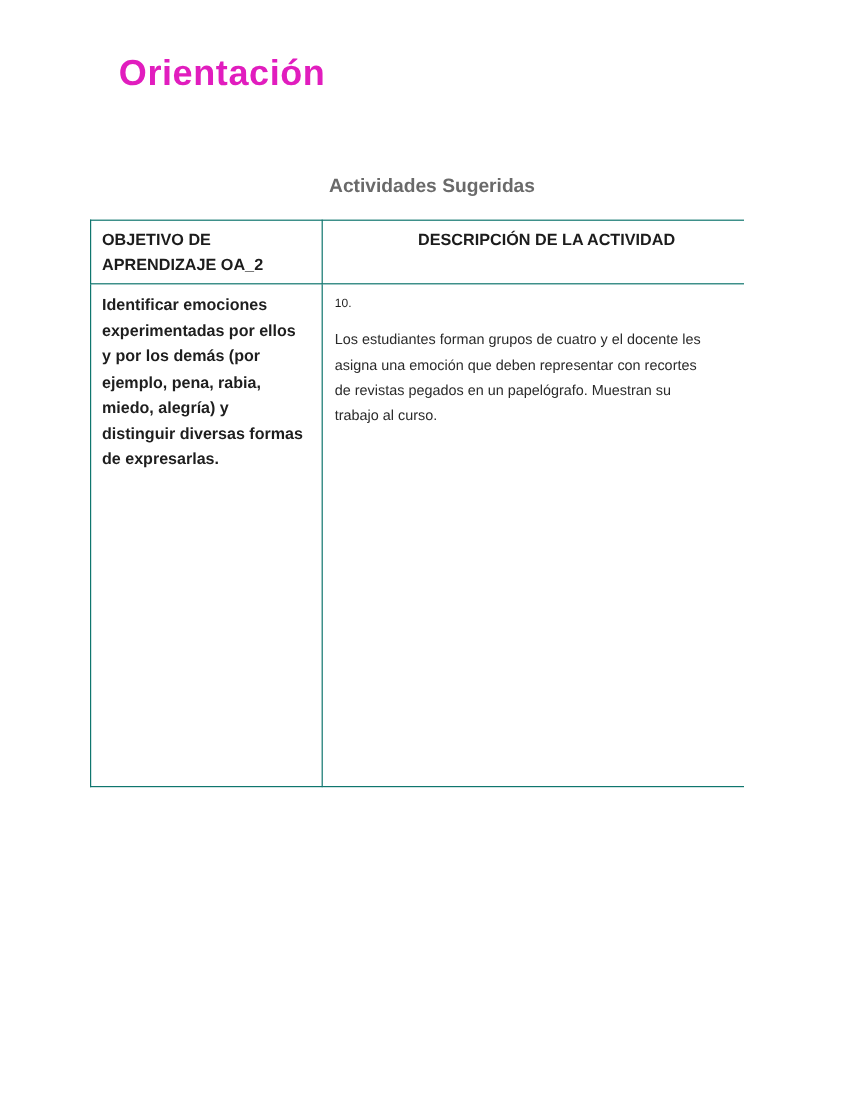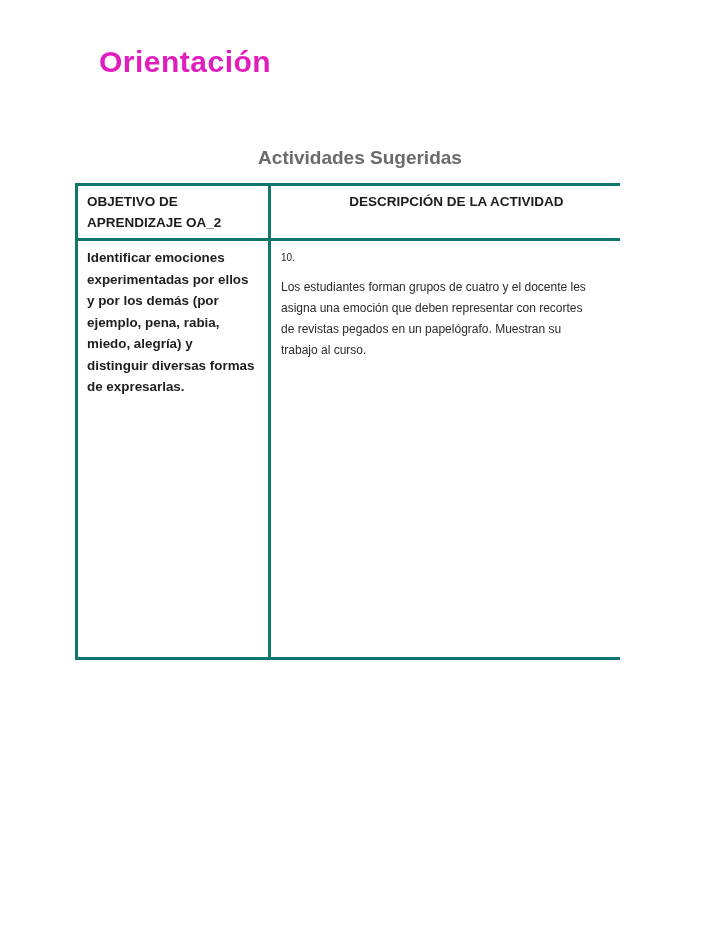--- a/index.html
+++ b/index.html
@@ -51,40 +51,40 @@
     color: var(--accent, #e11dbe);
   }
 
   
   .section-title {
     position: absolute;
     left: 0;
     top: 147px;
     width: 720px;
     text-align: center;
-    font-size: 19px;
+    font-size: 16px;
     font-weight: bold;
     color: #6a6a6a;
     margin: 0;
   }
 
   
   table.activities {
     position: absolute;
     left: 75px;
     top: 183px;
     width: 567px;
     border-collapse: collapse;
     table-layout: fixed;
   }
   table.activities col.c1 { width: 193px; }
   table.activities col.c2 { width: 374px; }
   table.activities th,
   table.activities td {
-    border: 3px solid #0f766e;
+    border: 1px solid #0f766e;
     vertical-align: top;
     background: #ffffff;
   }
   table.activities thead tr { height: 50px; }
   table.activities tbody tr { height: 419px; }
   th.objective-col {
     font-size: 13.5px;
     font-weight: bold;
     line-height: 21px;
     text-align: left;

